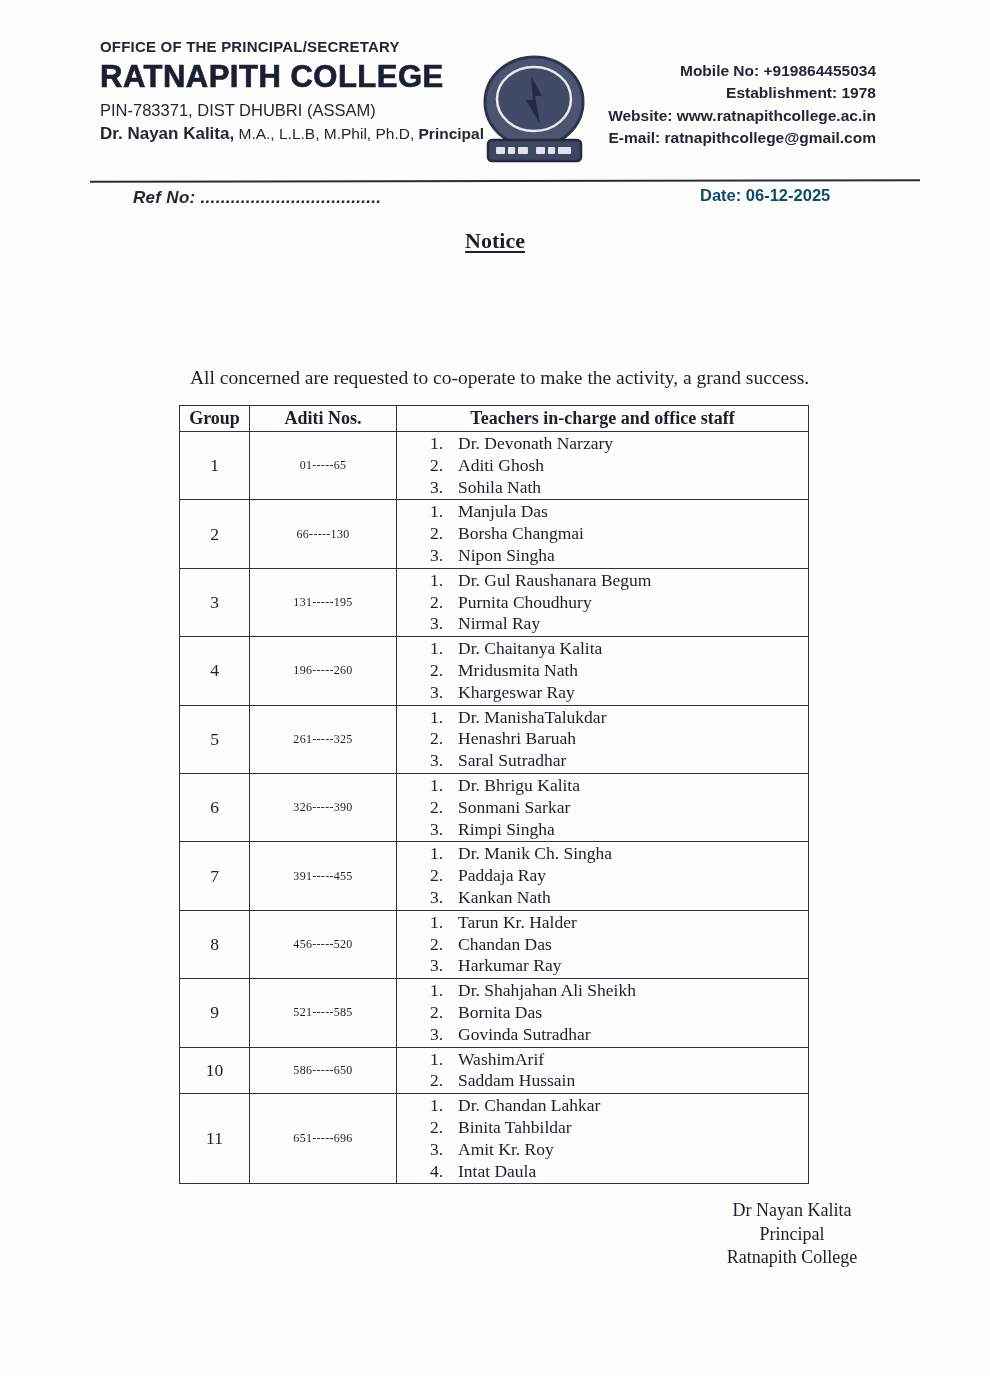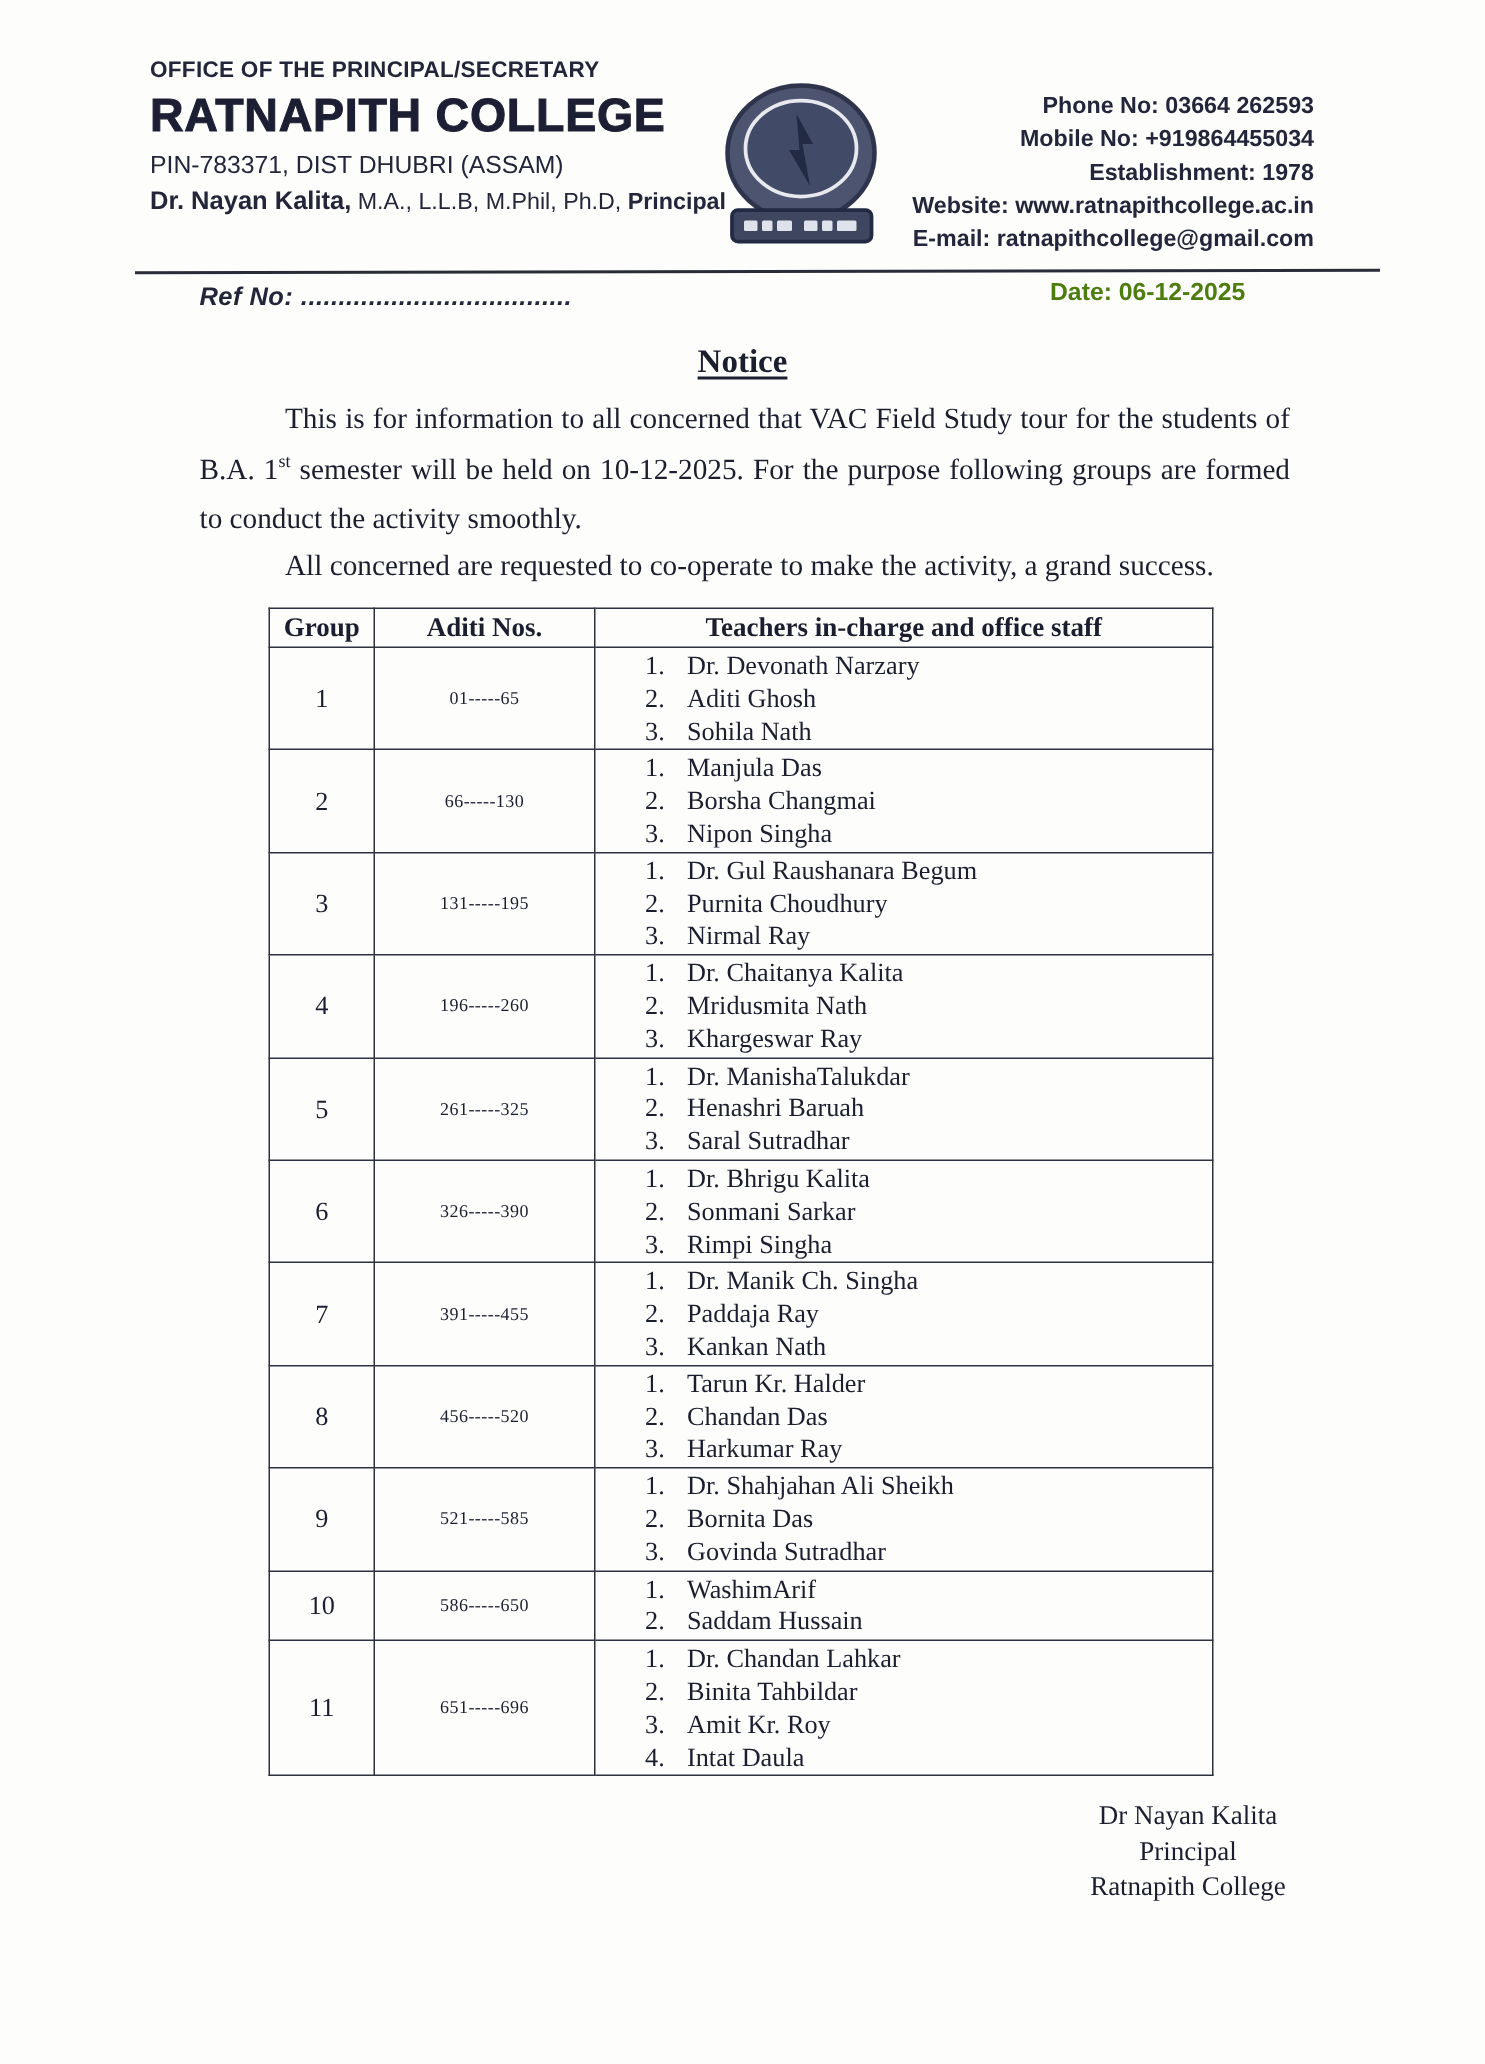--- a/index.html
+++ b/index.html
@@ -39,21 +39,21 @@
   .rule { position: absolute; left: 90px; top: 180px; width: 830px; height: 2.4px; background: #2a2c38; transform: rotate(-.12deg); }
   .ref-label {
     position: absolute; left: 133px; top: 188px;
     font-family: "Liberation Sans", sans-serif;
     font-style: italic; font-weight: 700; font-size: 17px; color: #23263a;
     letter-spacing: .3px;
   }
   .date-label {
     position: absolute; left: 700px; top: 186px;
     font-family: "Liberation Sans", sans-serif;
-    font-weight: 700; font-size: 16.5px; color: #4d7c0f;
+    font-weight: 700; font-size: 16.5px; color: #0c4a6e;
   }
   
   .notice-title {
     position: absolute; left: 0; top: 228px; width: 990px;
     text-align: center;
     font-family: "Liberation Serif", serif;
     font-size: 22px; font-weight: 700;
     color: #1b1e2e;
   }
   .notice-title span { text-decoration: underline; text-decoration-thickness: 2px; text-underline-offset: 3px; }
@@ -121,37 +121,35 @@
         <rect x="34" y="93" width="7" height="7" rx="1"></rect>
         <rect x="44" y="93" width="10" height="7" rx="1"></rect>
         <rect x="62" y="93" width="9" height="7" rx="1"></rect>
         <rect x="74" y="93" width="7" height="7" rx="1"></rect>
         <rect x="84" y="93" width="13" height="7" rx="1"></rect>
       </g>
     </svg>
   </div>
 
   <div class="lh-right">
-    <div>Phone No: 03664 262593</div>
     <div>Mobile No: +919864455034</div>
     <div>Establishment: 1978</div>
     <div>Website: www.ratnapithcollege.ac.in</div>
     <div>E-mail: ratnapithcollege@gmail.com</div>
   </div>
 
   <div class="rule"></div>
 
   <div class="ref-label">Ref No: ....................................</div>
   <div class="date-label">Date: 06-12-2025</div>
 
   <div class="notice-title">
     <span>Notice</span>
   </div>
 
-  <p class="para para1"><span>This is for information to all concerned that VAC Field Study tour for the students of B.A. 1</span><sup>st</sup><span> semester will be held on 10-12-2025. For the purpose following groups are formed to conduct the activity smoothly.</span></p>
   <p class="para para2">All concerned are requested to co-operate to make the activity, a grand success.</p>
 
   <table class="groups-table">
     <colgroup>
       <col style="width:70px">
         <col style="width:147px">
         <col style="width:412px">
     </colgroup>
     <thead>
       <tr>

